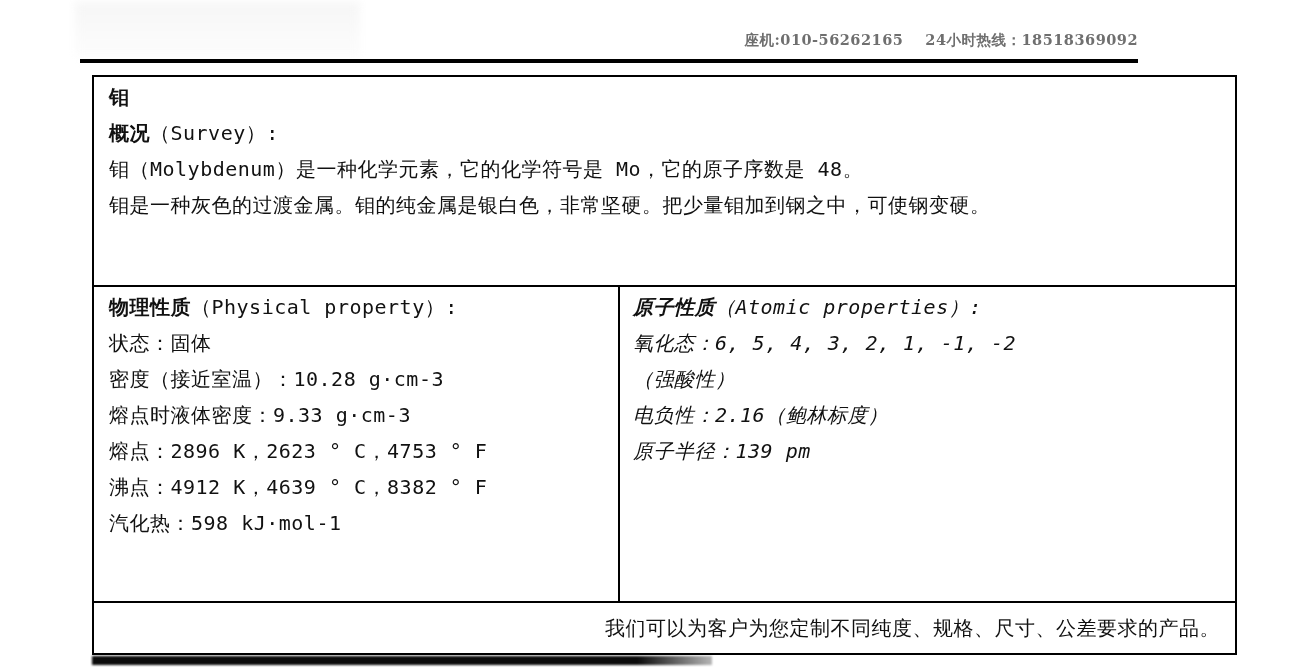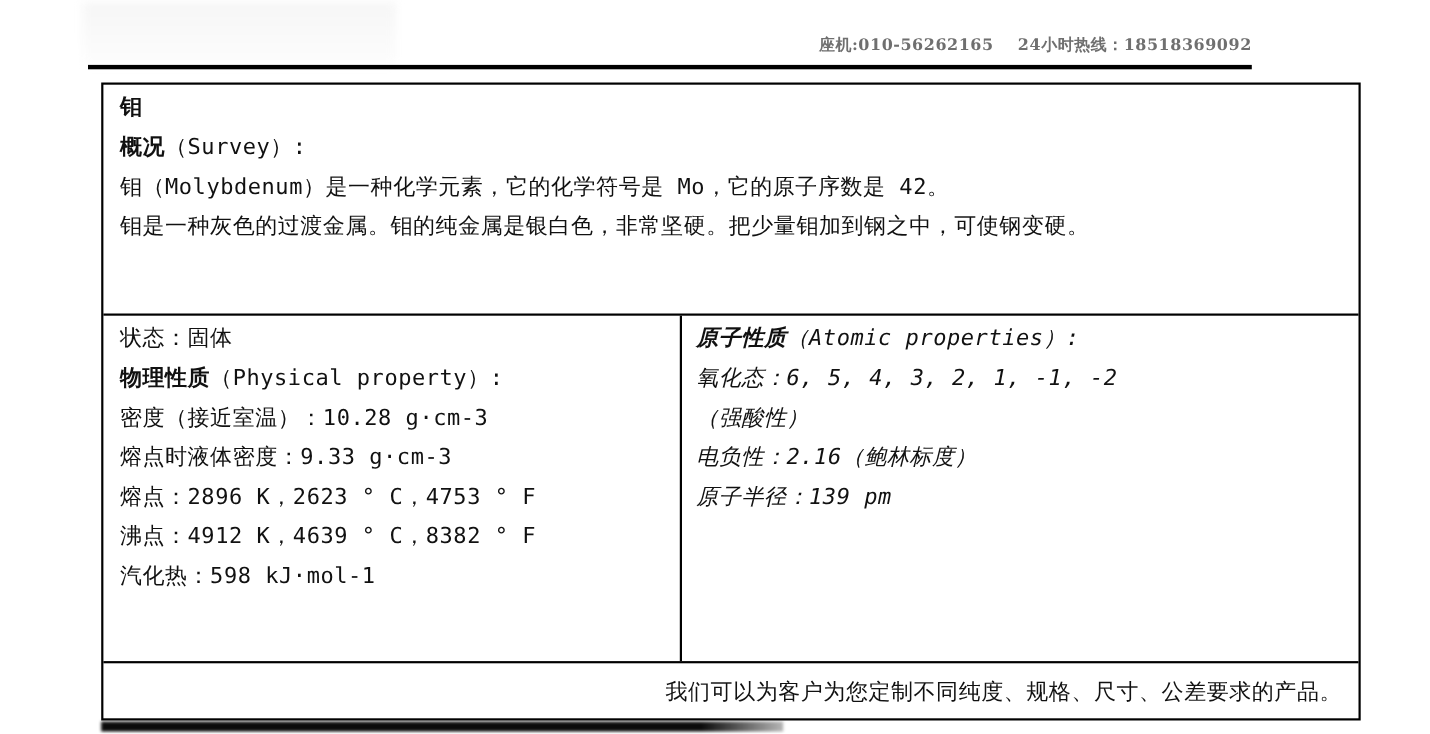--- a/index.html
+++ b/index.html
@@ -98,29 +98,29 @@
     <span>座机:010-56262165</span><span class="hotline">24小时热线：18518369092</span>
   </div>
 
   <div class="rule"></div>
 
   <div class="doc">
 
     <div class="sec intro">
       <div class="ln"><span class="b">钼</span></div>
       <div class="ln"><span class="b">概况</span><span>（Survey）:</span></div>
-      <div class="ln">钼（Molybdenum）是一种化学元素，它的化学符号是 Mo，它的原子序数是 42。</div>
+      <div class="ln">钼（Molybdenum）是一种化学元素，它的化学符号是 Mo，它的原子序数是 48。</div>
       <div class="ln">钼是一种灰色的过渡金属。钼的纯金属是银白色，非常坚硬。把少量钼加到钢之中，可使钢变硬。</div>
     </div>
 
     <div class="sec mid">
 
       <div class="col left">
+        <div class="ln"><span class="b">物理性质</span><span>（Physical property）:</span></div>
         <div class="ln">状态：固体</div>
-        <div class="ln"><span class="b">物理性质</span><span>（Physical property）:</span></div>
         <div class="ln">密度（接近室温）：10.28 g·cm-3</div>
         <div class="ln">熔点时液体密度：9.33 g·cm-3</div>
         <div class="ln">熔点：2896 K，2623 ° C，4753 ° F</div>
         <div class="ln">沸点：4912 K，4639 ° C，8382 ° F</div>
         <div class="ln">汽化热：598 kJ·mol-1</div>
       </div>
 
       <div class="col right">
         <div class="ln"><span class="b">原子性质</span><span>（Atomic properties）:</span></div>
         <div class="ln">氧化态：6, 5, 4, 3, 2, 1, -1, -2</div>

